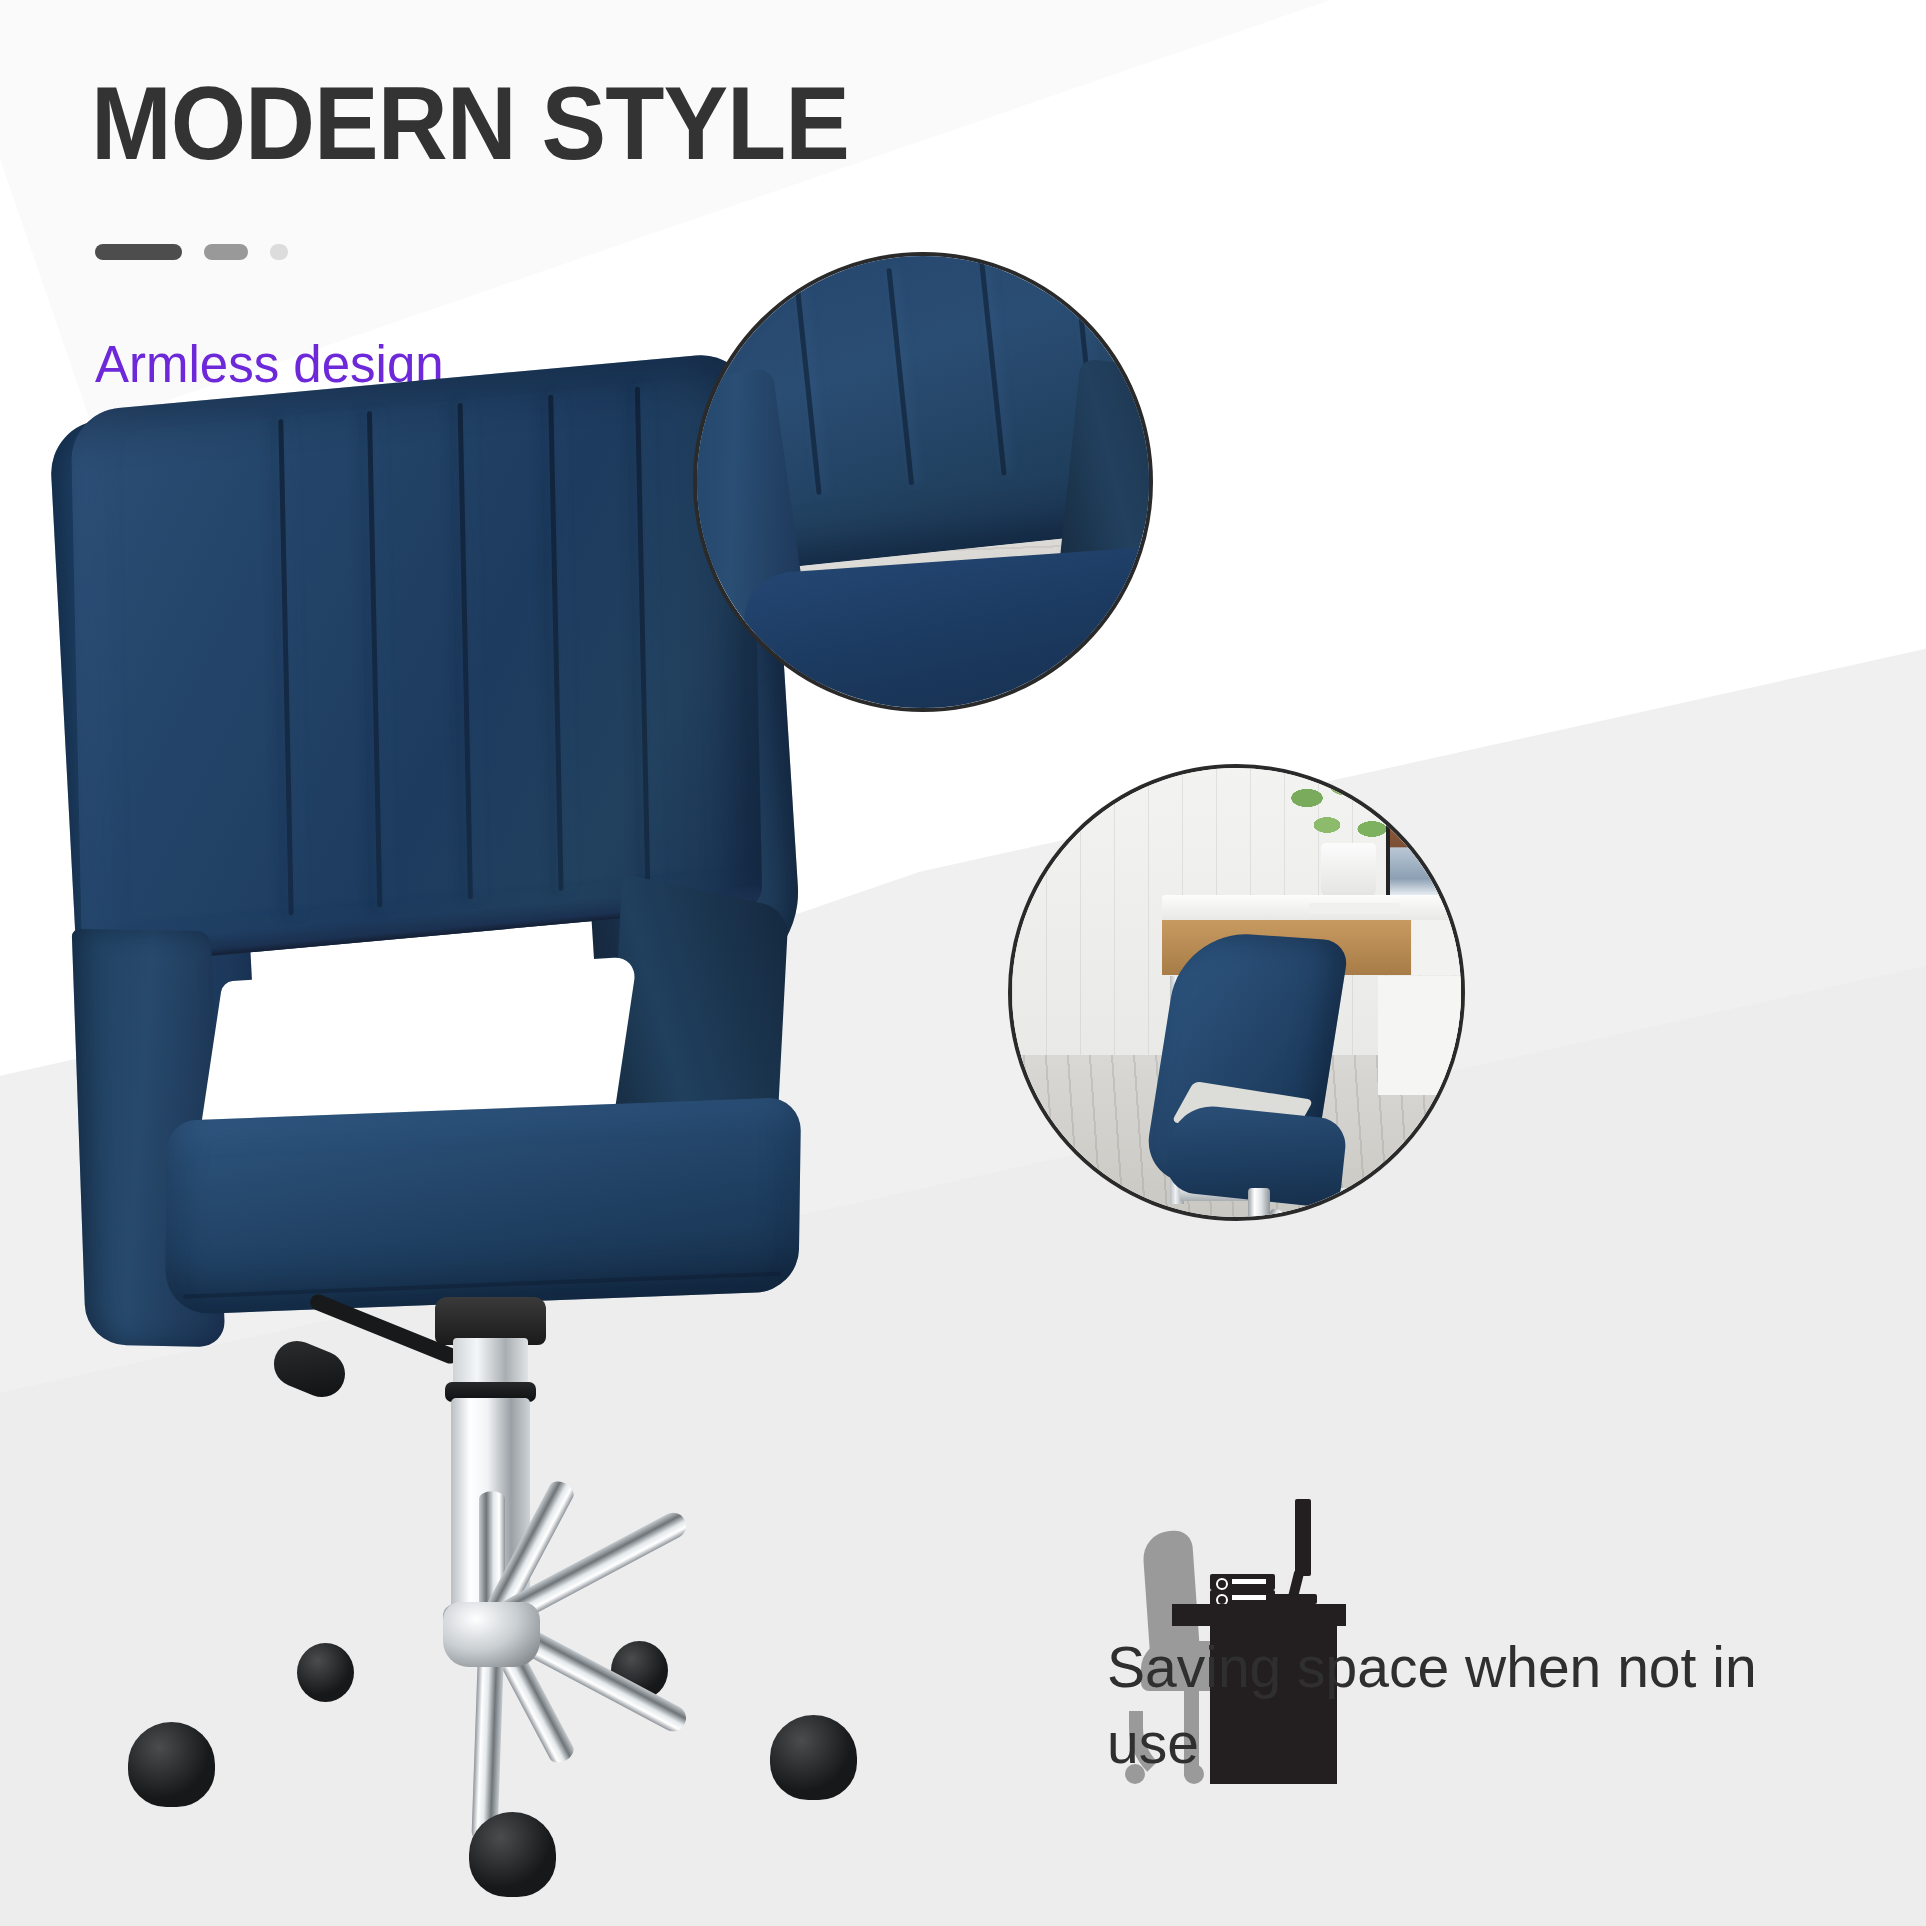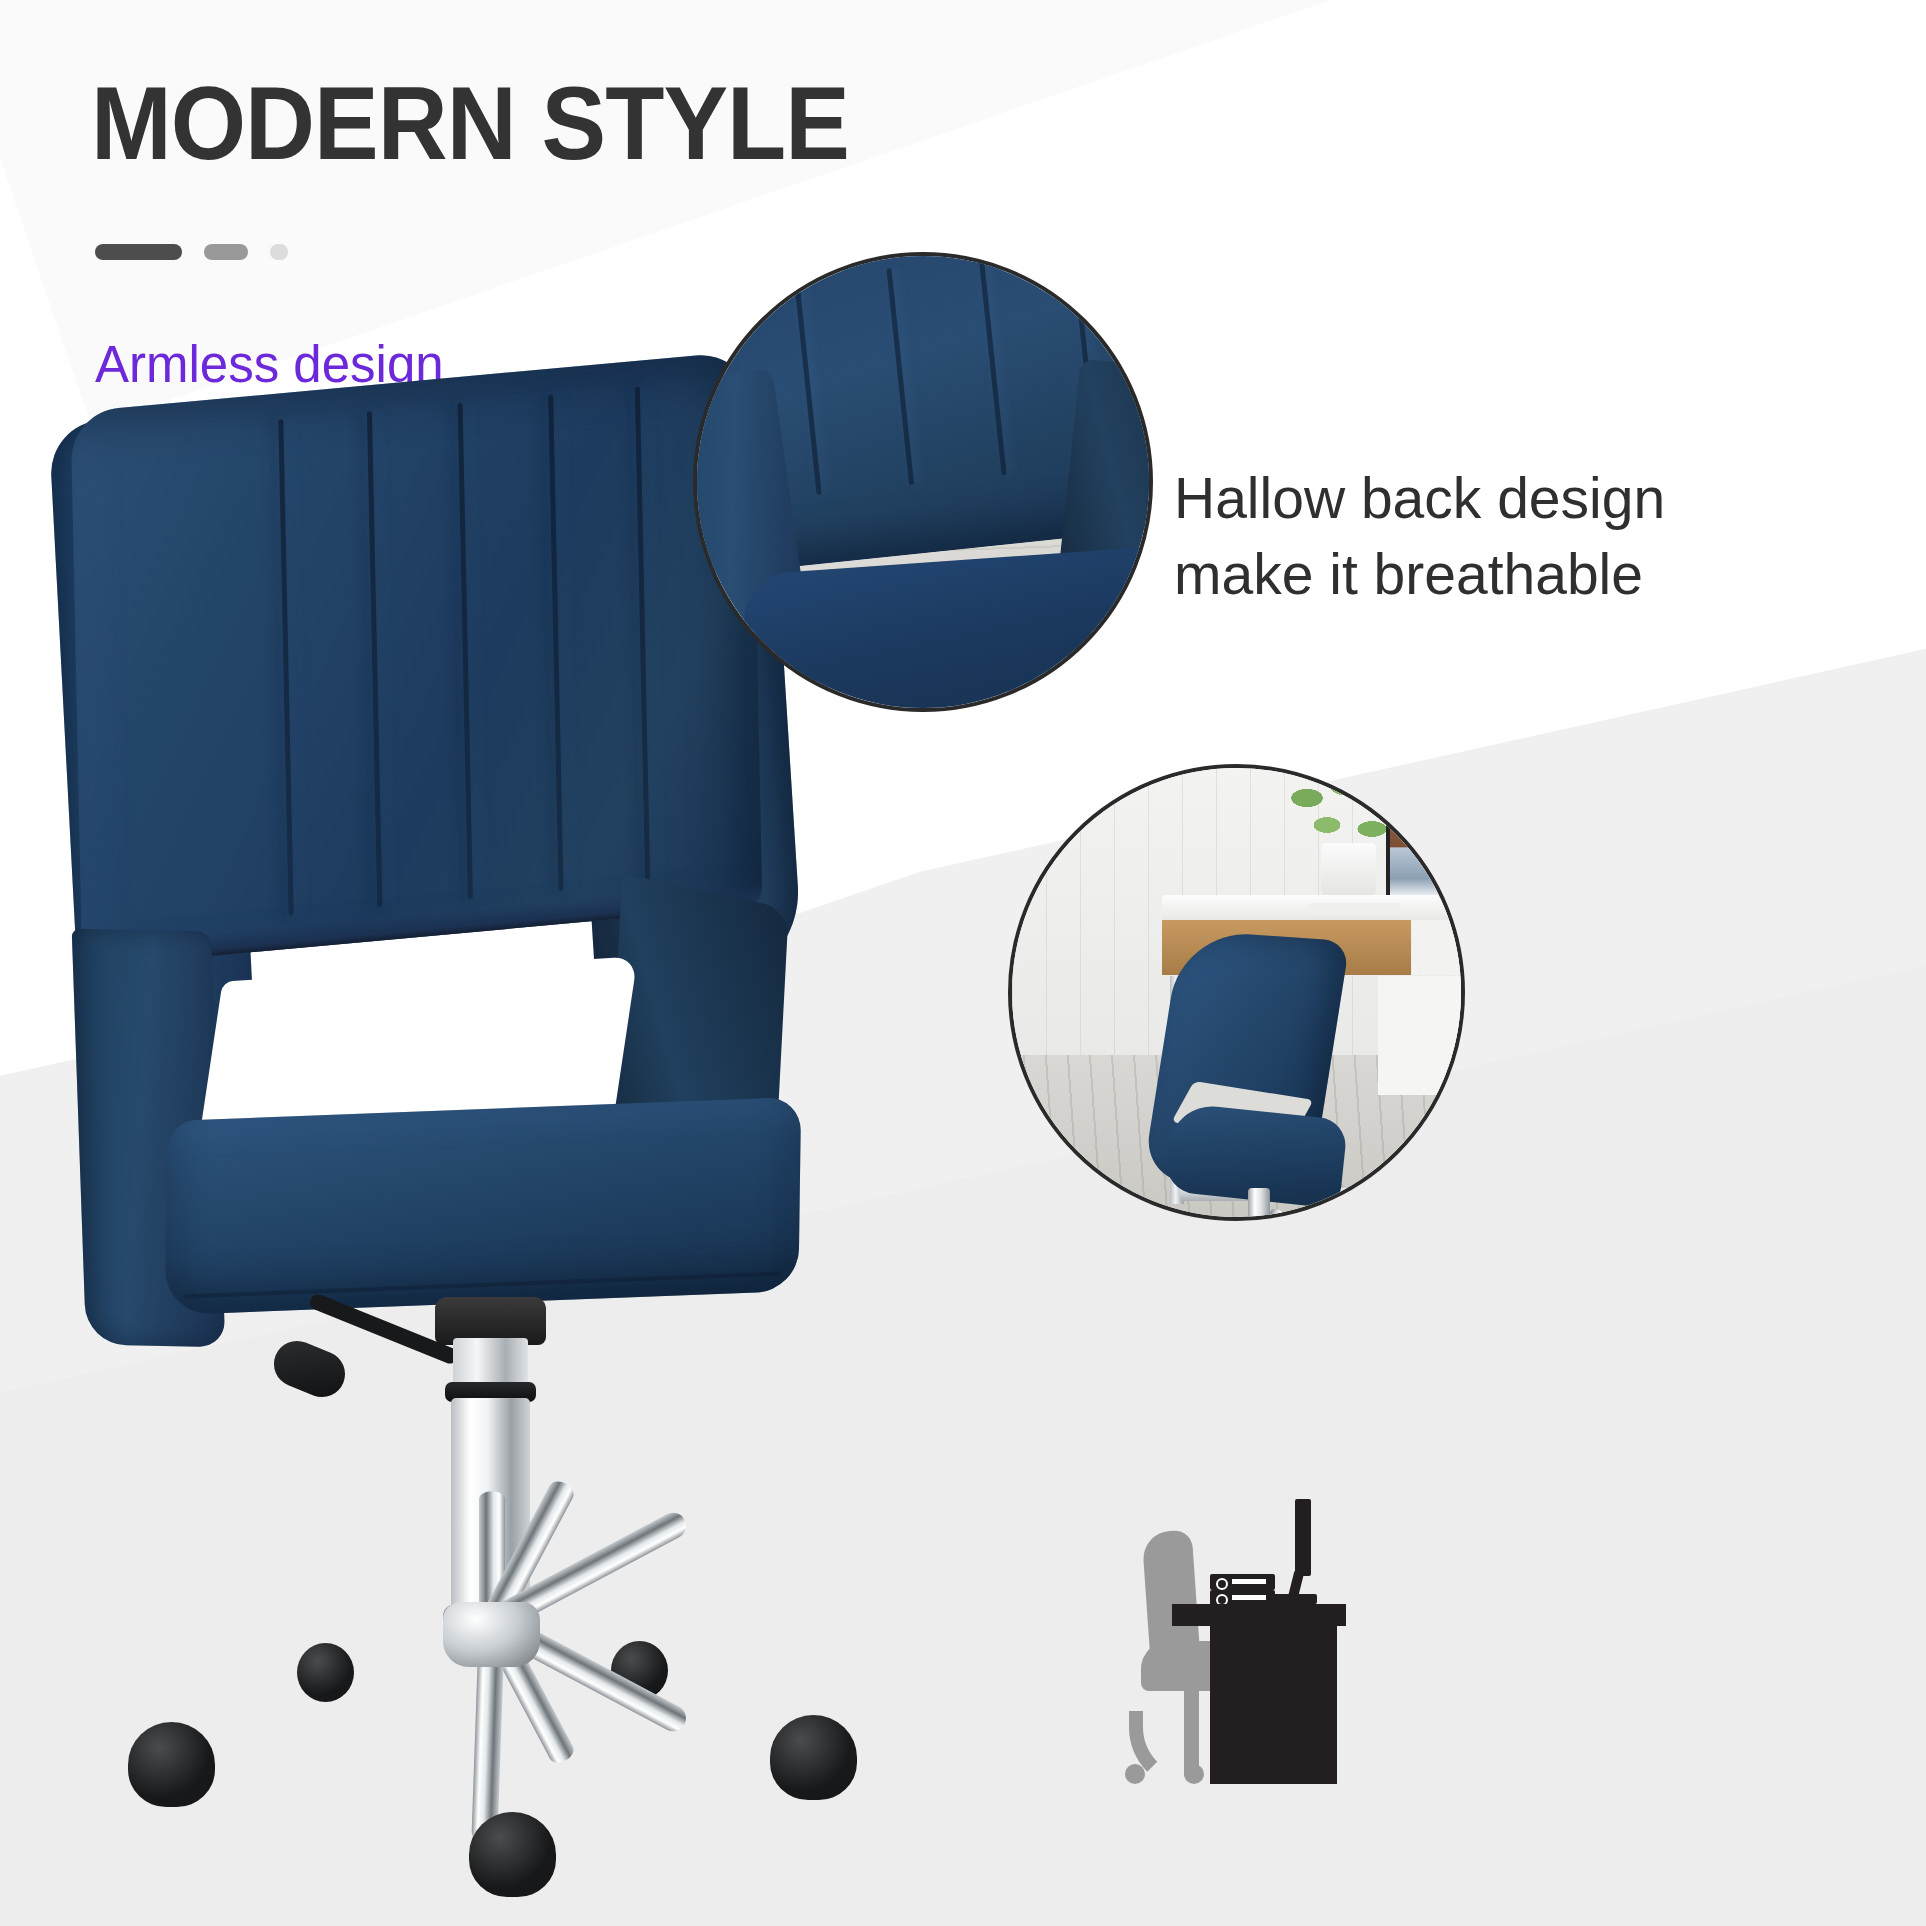--- a/index.html
+++ b/index.html
@@ -447,21 +447,20 @@
       <span class="ih-ch ih-ch2"></span>
       <span class="ih-ch ih-ch3"></span>
       <span class="ih-ch ih-ch4"></span>
 
     </div>
     <div class="ih-leftpost"></div>
     <div class="ih-rightpost"></div>
     <div class="ih-seat"></div>
   </div>
 
-  <div class="callout callout-hollow">Hallow back design make it breathable</div>
 
   <div class="circle-inset inset-room">
     <div class="ir-wall"></div>
     <div class="ir-floor"></div>
     <div class="ir-plant"></div>
     <div class="ir-plantpot"></div>
     <div class="ir-monitor"></div>
     <div class="ir-desktop"></div>
     <div class="ir-keyboard"></div>
     <div class="ir-deskwood"></div>
@@ -488,15 +487,16 @@
     <div class="pg-wheel pgw2"></div>
     <div class="pg-binder1"></div>
     <div class="pg-binder2"></div>
     <div class="pg-mon-screen"></div>
     <div class="pg-mon-neck"></div>
     <div class="pg-mon-base"></div>
     <div class="pg-desktop"></div>
     <div class="pg-deskbody"></div>
   </div>
 
+  <div class="callout callout-saving">Saving space when not in use</div>
 
 </div>
 
 
 </body></html>

